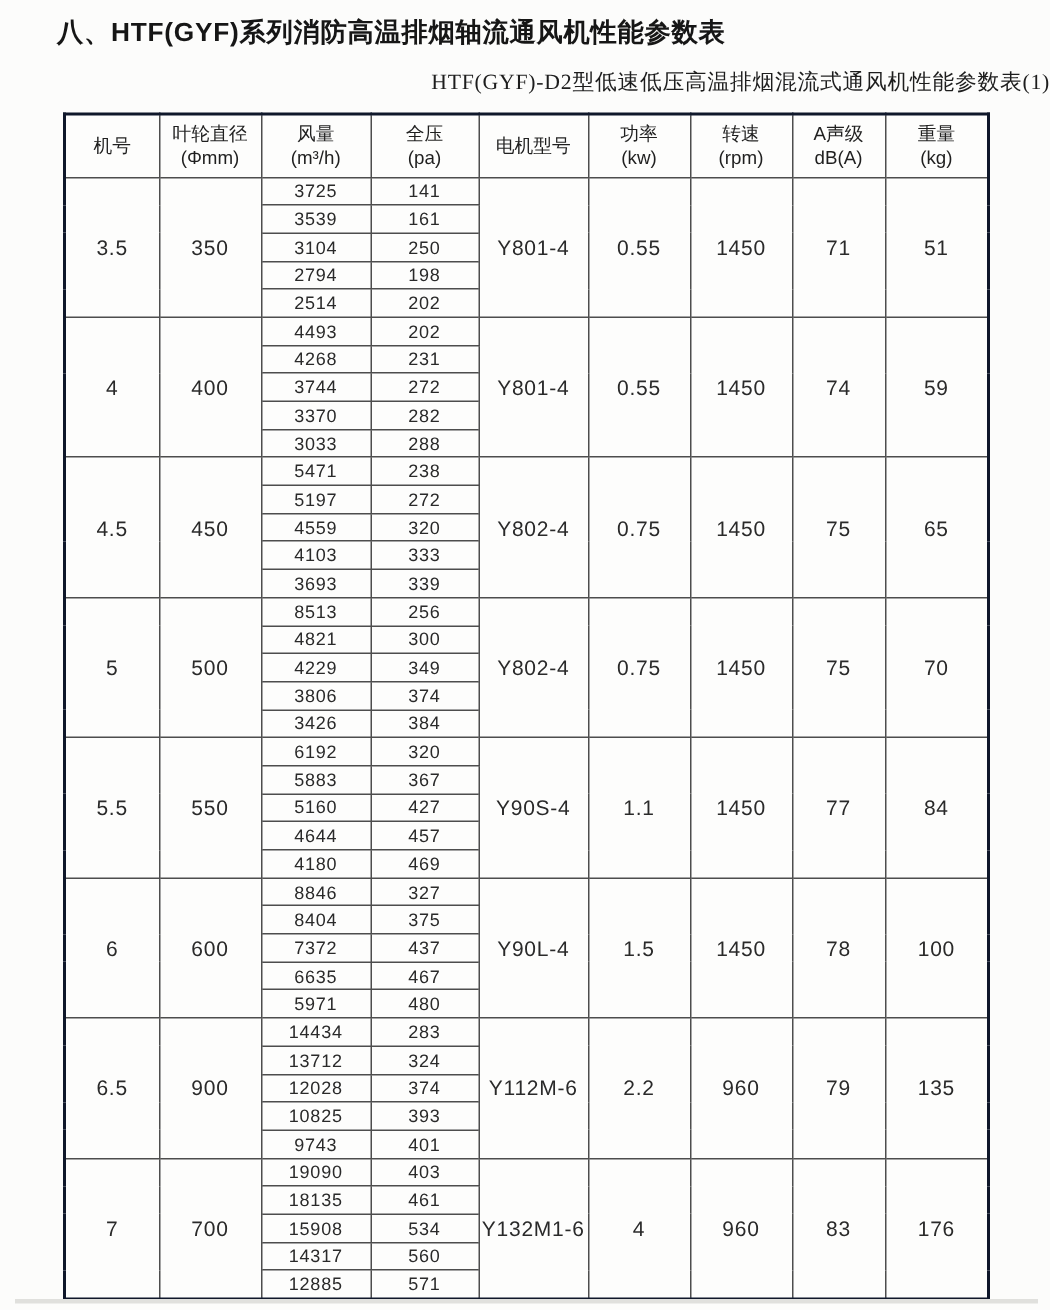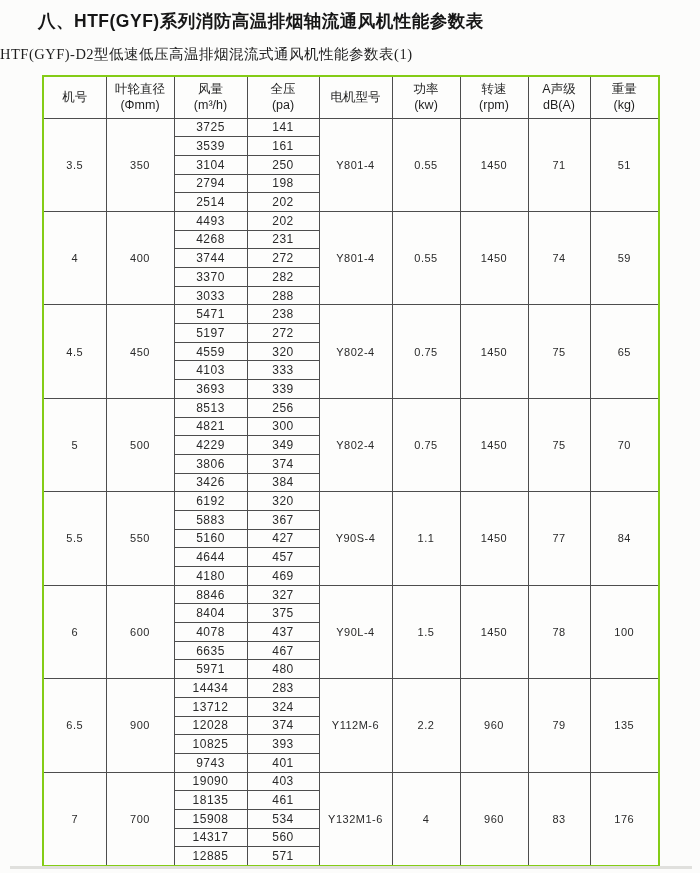--- a/index.html
+++ b/index.html
@@ -19,33 +19,33 @@
     font-size: 17.5px;
     font-weight: bold;
     letter-spacing: 0.5px;
     color: #161616;
     font-family: "Liberation Sans", "DejaVu Sans", sans-serif;
   }
   .subtitle {
     position: absolute;
     left: 0; top: 45px;
     width: 700px;
-    text-align: left;
+    text-align: right;
     font-size: 14.5px;
     letter-spacing: 0.5px;
     color: #1d1d1d;
     font-family: "Liberation Serif", "DejaVu Serif", serif;
   }
   table.spec-table {
     position: absolute;
     left: 42px; top: 75px;
     width: 616px;
     border-collapse: collapse;
     table-layout: fixed;
-    border: 2px solid #84cc16;
+    border: 2px solid #0f172a;
     background: #fdfdfc;
   }
   .spec-table th, .spec-table td {
     border: 1px solid #4d4d4d;
     text-align: center;
     vertical-align: middle;
     padding: 0;
     color: #2a2a2a;
   }
   .spec-table th {
@@ -54,21 +54,21 @@
     font-size: 12.5px;
     line-height: 1.3;
     color: #1f1f1f;
   }
   .spec-table th .h2:empty { display: none; }
   .spec-table td {
     height: 18.7px;
     font-size: 12px;
     letter-spacing: 0.5px;
   }
-  .spec-table td.merged { font-size: 11px; }
+  .spec-table td.merged { font-size: 14px; }
   .bottom-rule {
     position: absolute;
     left: 10px; top: 866px;
     width: 682px; height: 3px;
     background: #e0e0dd;
   }
 </style>
 </head>
 <body>
 
@@ -275,21 +275,21 @@
           <td rowspan="5" class="merged">1.5</td>
           <td rowspan="5" class="merged">1450</td>
           <td rowspan="5" class="merged">78</td>
           <td rowspan="5" class="merged">100</td>
         </tr>
         <tr>
           <td>8404</td>
           <td>375</td>
         </tr>
         <tr>
-          <td>4078</td>
+          <td>7372</td>
           <td>437</td>
         </tr>
         <tr>
           <td>6635</td>
           <td>467</td>
         </tr>
         <tr>
           <td>5971</td>
           <td>480</td>
         </tr>

